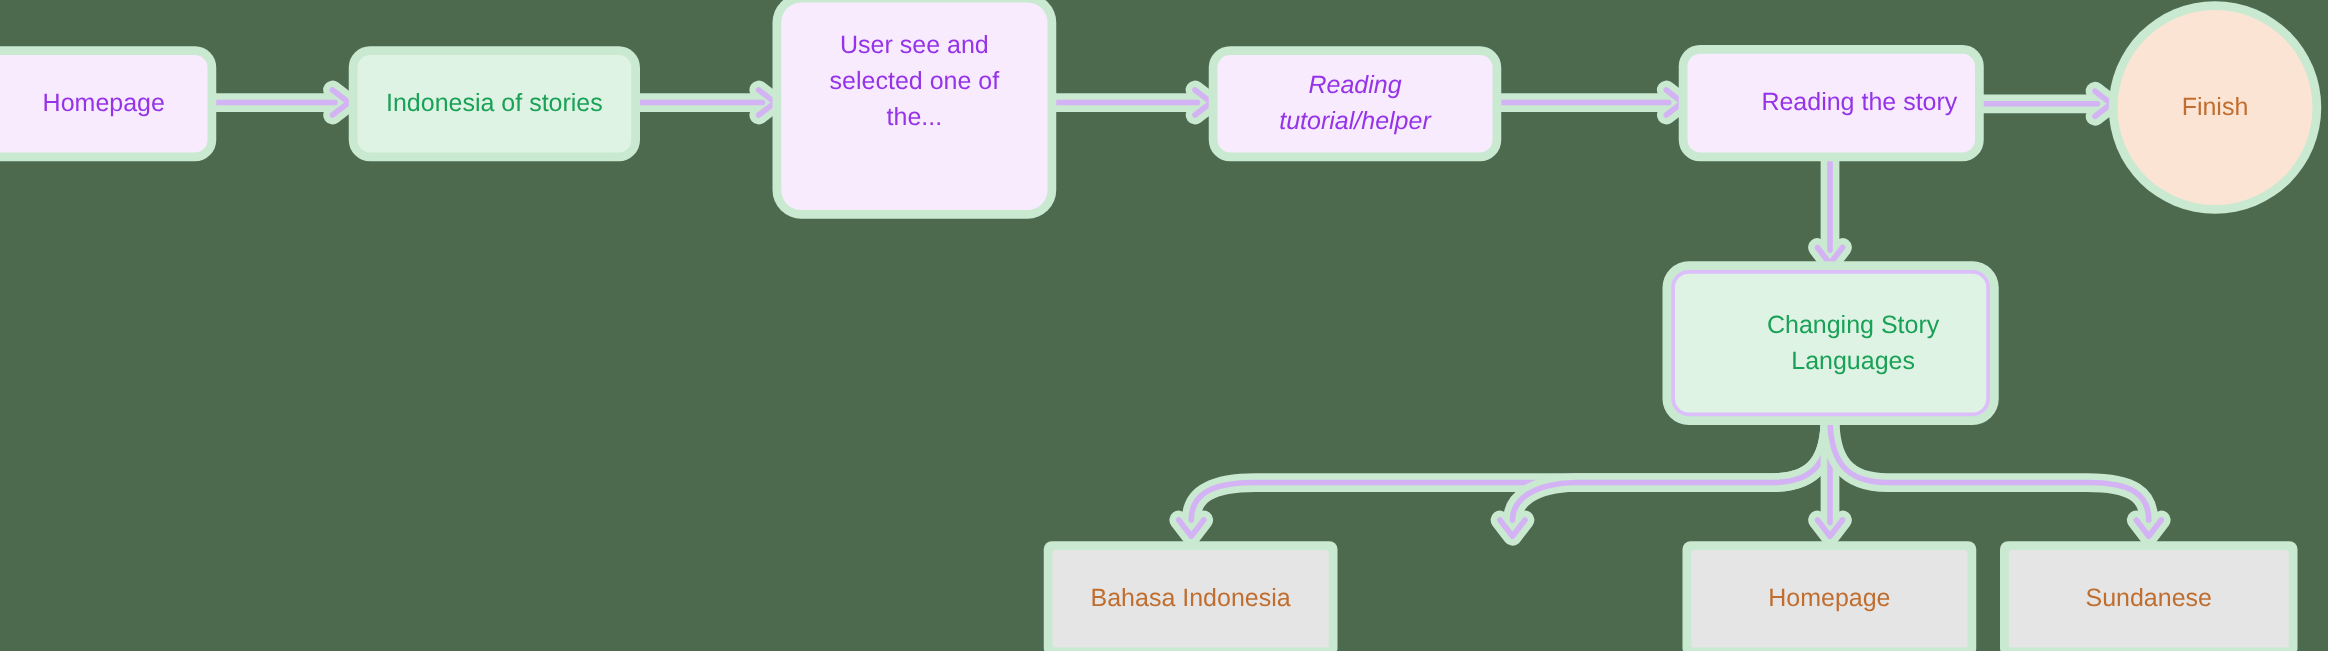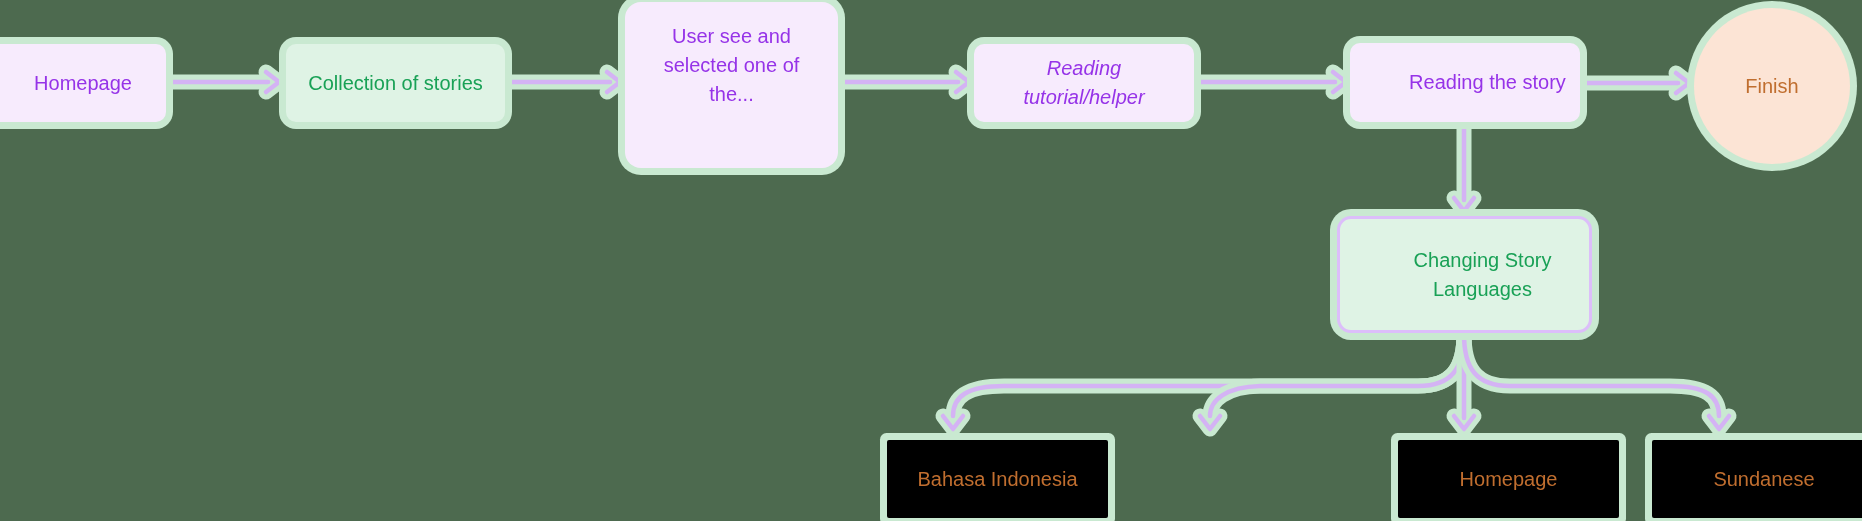--- a/index.html
+++ b/index.html
@@ -20,21 +20,21 @@
     display:flex;align-items:center;justify-content:center;
     text-align:center;
     font-size:20px;font-weight:500;line-height:1.45;
     box-shadow:0 0 0 7px #c9e9d1;
     box-sizing:border-box;
     cursor:default;
     user-select:none;
   }
   .purple{background:#f7ebfd;color:#9633e8;border-radius:10px;}
   .greenbox{background:#dff3e5;color:#19a156;border-radius:10px;}
-  .peach{background:#000000;color:#c06e2f;border-radius:2px;margin-left:45px;}
+  .peach{background:#e5e5e5;color:#c06e2f;border-radius:2px;}
 
   .n-homepage{left:0;top:44px;width:166px;height:78px;border-radius:0 10px 10px 0;}
   .n-collection{left:286px;top:44px;width:219px;height:78px;}
   .n-usersee{left:625px;top:2px;width:213px;height:166px;border-radius:16px;
              align-items:flex-start;padding-top:20px;}
   .n-tutorial{left:974px;top:44px;width:220px;height:78px;font-style:italic;}
   .n-story{left:1350px;top:43px;width:230px;height:79px;padding-left:45px;}
   .n-finish{left:1694px;top:8px;width:156px;height:156px;border-radius:50%;
             background:#fce4d5;color:#c06e2f;font-size:20px;}
   .n-changing{left:1337px;top:216px;width:255px;height:117px;
@@ -122,21 +122,21 @@
       <path class="wire-stroke" d="M1464,334 C1464,368 1476,386 1510,386 L1670,386 C1706,386 1719,396 1719,416"></path>
       <polyline class="wire-stroke" points="1709,416 1719,429 1729,416"></polyline>
     </g>
   </svg>
 
   <div class="node purple n-homepage">
     <span class="lbl">Homepage</span>
   </div>
 
   <div class="node greenbox n-collection">
-    <span class="lbl">Collection of stories</span>
+    <span class="lbl">Indonesia of stories</span>
   </div>
 
   <div class="node purple n-usersee">
     <span class="lbl">User see and selected one of the...</span>
   </div>
 
   <div class="node purple n-tutorial">
     <span class="lbl">Reading tutorial/helper</span>
   </div>
 

